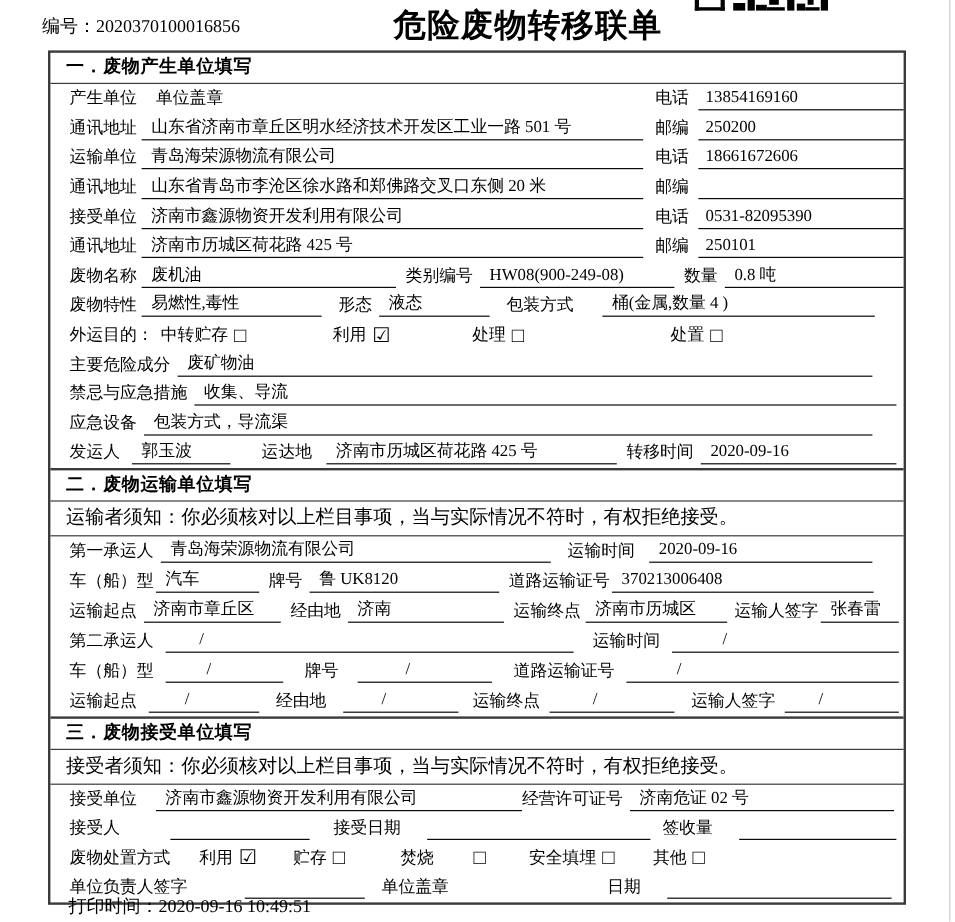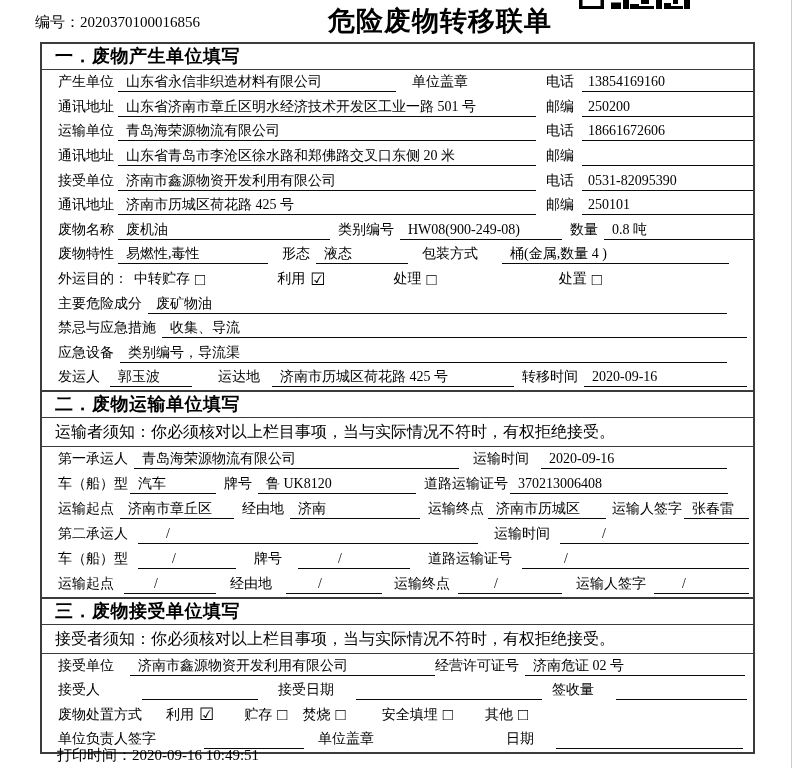--- a/index.html
+++ b/index.html
@@ -9,21 +9,21 @@
     font-family:"Liberation Serif","DejaVu Serif",serif;
     font-size:14px;
   }
   .scan-edge{position:absolute;right:4px;top:0;width:1px;height:100%;background:#cccccc;}
   .serial{position:absolute;left:35px;top:13px;font-size:15px;white-space:nowrap;}
   .doc-title{position:absolute;left:90px;top:3px;width:700px;text-align:center;
     font-size:27px;font-weight:bold;letter-spacing:1px;white-space:nowrap;}
   .qr{position:absolute;left:578px;top:0;}
   .form{position:absolute;left:40px;top:42px;width:715px;border:2px solid #3b3b3b;box-sizing:border-box;background:#fff;}
   .sec + .sec{border-top:2px solid #3b3b3b;}
-  .sec-h{height:25px;line-height:25px;border-bottom:1.5px solid #3b3b3b;font-weight:bold;font-size:18px;padding-left:13px;letter-spacing:0.5px;}
+  .sec-h{height:25px;line-height:25px;border-bottom:1.5px solid #3b3b3b;font-weight:bold;font-size:15px;padding-left:13px;letter-spacing:0.5px;}
   .notice{height:28px;line-height:28px;border-bottom:1.5px solid #3b3b3b;padding-left:13px;font-size:16px;white-space:nowrap;}
   .row{display:flex;align-items:center;padding-left:16px;box-sizing:border-box;}
   .s1 .row{height:24.6px;}
   .s2 .row{height:25px;}
   .s3 .row{height:24.5px;}
   .lbl{white-space:nowrap;flex-shrink:0;}
   .u{border-bottom:1px solid #0a0a0a;height:20px;line-height:20px;white-space:nowrap;
      box-sizing:border-box;padding:0 2px 0 8px;overflow:hidden;flex-shrink:0;}
   .fx{flex:1 1 auto;min-width:0;}
   .lcol{flex:1 1 auto;display:flex;align-items:center;min-width:0;}
@@ -62,21 +62,20 @@
 </svg>
 
 <div class="form">
 
   <div class="sec s1">
     <div class="sec-h">一．废物产生单位填写</div>
 
     <div class="row">
       <div class="lcol">
         <span class="lbl">产生单位</span>
-        <span class="u" style="width:278px;margin-left:4px;">山东省永信非织造材料有限公司</span>
         <span class="lbl" style="margin-left:16px;">单位盖章</span>
       </div>
       <div class="rcol">
         <span class="lbl">电话</span>
         <span class="u">13854169160</span>
       </div>
     </div>
 
     <div class="row">
       <div class="lcol">
@@ -176,21 +175,21 @@
       <span class="u fx" style="margin-left:6px;margin-right:26px;">废矿物油</span>
     </div>
 
     <div class="row">
       <span class="lbl">禁忌与应急措施</span>
       <span class="u fx" style="margin-left:6px;margin-right:6px;">收集、导流</span>
     </div>
 
     <div class="row">
       <span class="lbl">应急设备</span>
-      <span class="u fx" style="margin-left:6px;margin-right:26px;">类别编号，导流渠</span>
+      <span class="u fx" style="margin-left:6px;margin-right:26px;">包装方式，导流渠</span>
     </div>
 
     <div class="row">
       <span class="lbl">发运人</span>
       <span class="u" style="width:82px;margin-left:10px;">郭玉波</span>
       <span class="lbl" style="margin-left:26px;">运达地</span>
       <span class="u" style="width:242px;margin-left:12px;">济南市历城区荷花路 425 号</span>
       <span class="lbl" style="margin-left:8px;">转移时间</span>
       <span class="u fx" style="margin-left:6px;margin-right:6px;">2020-09-16</span>
     </div>
@@ -278,21 +277,21 @@
     <div class="row">
       <span class="lbl">废物处置方式</span>
       <span class="opt" style="margin-left:24px;">
         <span>利用</span>
         <span class="cb">☑</span>
       </span>
       <span class="opt" style="margin-left:30px;">
         <span>贮存</span>
         <span class="cb">□</span>
       </span>
-      <span class="opt" style="margin-left:15px;">
+      <span class="opt" style="margin-left:46px;gap:28px;">
         <span>焚烧</span>
         <span class="cb">□</span>
       </span>
       <span class="opt" style="margin-left:36px;">
         <span>安全填埋</span>
         <span class="cb">□</span>
       </span>
       <span class="opt" style="margin-left:32px;">
         <span>其他</span>
         <span class="cb">□</span>

